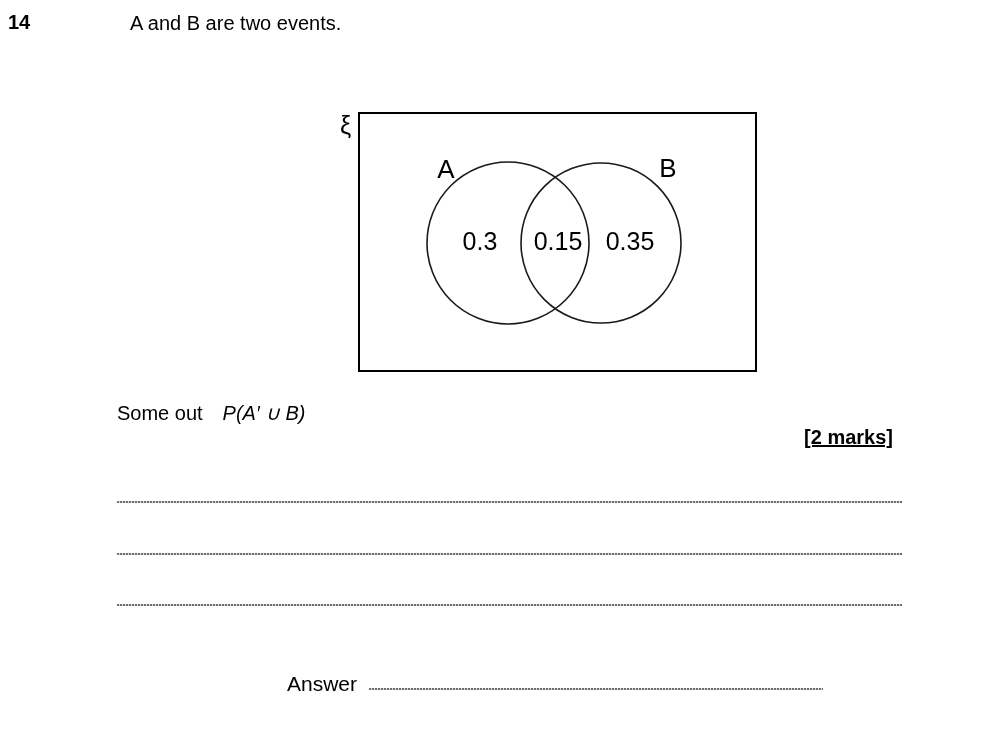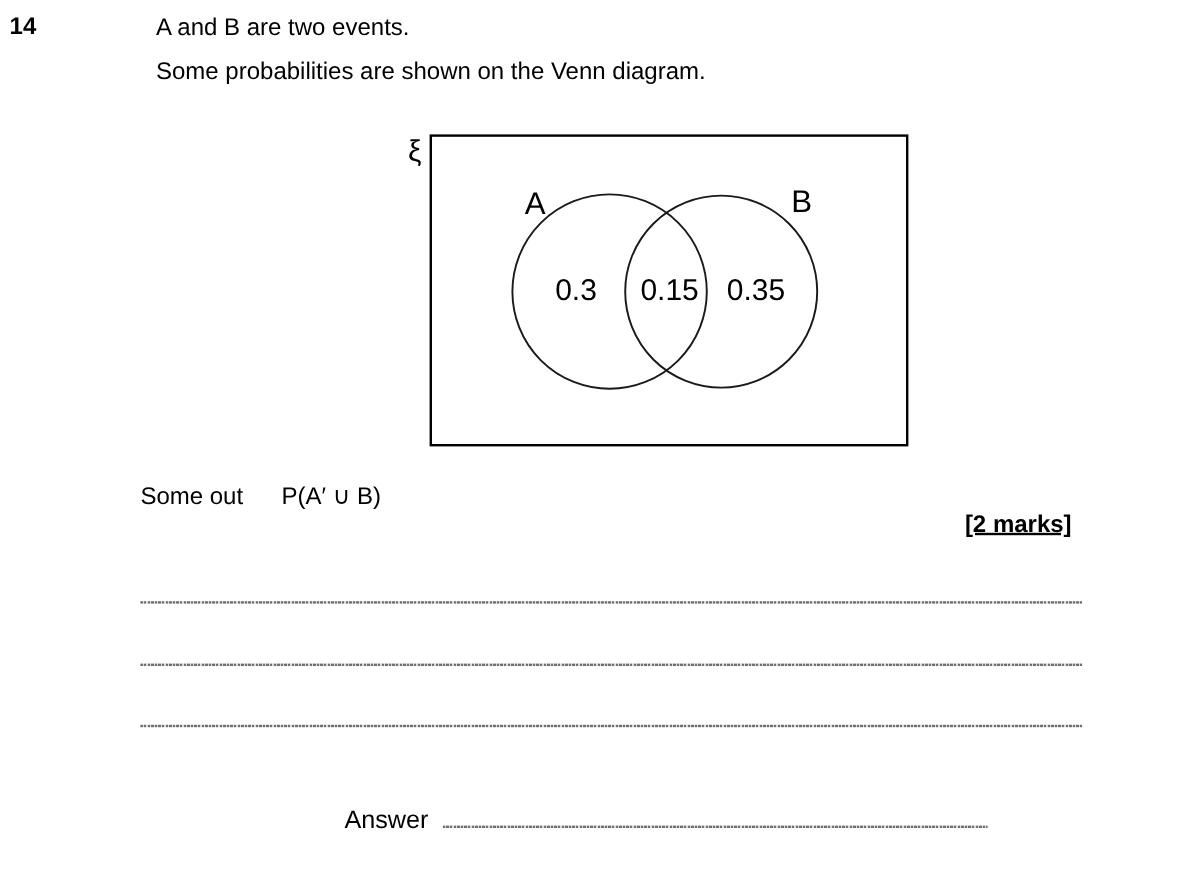--- a/index.html
+++ b/index.html
@@ -22,21 +22,21 @@
   .intro.l1 { top: 12px; }
   .intro.l2 { top: 49px; }
   .venn-svg { position: absolute; left: 330px; top: 105px; }
   .venn-text { font-family: "Liberation Sans", sans-serif; fill: #000000; }
   .workout-row {
     position: absolute;
     left: 117px; top: 401px;
     font-size: 20px;
     white-space: nowrap;
   }
-  .workout-row .expr { margin-left: 32px; }
+  .workout-row .expr { margin-left: 20px; font-style: italic; }
   .marks {
     position: absolute;
     right: 9px; top: 426px;
     font-size: 20px;
     font-weight: bold;
     text-decoration: underline;
   }
   .wline {
     position: absolute;
     left: 117px;
@@ -61,21 +61,20 @@
   }
 </style>
 </head>
 <body>
 
 <div class="page">
 
   <div class="qnum">14</div>
 
   <div class="intro l1">A and B are two events.</div>
-  <div class="intro l2">Some probabilities are shown on the Venn diagram.</div>
 
   <svg class="venn-svg" width="440" height="280" viewBox="0 0 440 280" aria-hidden="true">
     <text class="venn-text" x="10" y="29" font-size="25">ξ</text>
     <rect x="29" y="8" width="397" height="258" fill="none" stroke="#000000" stroke-width="2"></rect>
     <circle cx="178" cy="138" r="81" fill="none" stroke="#1a1a1a" stroke-width="1.6"></circle>
     <circle cx="271" cy="138" r="80" fill="none" stroke="#1a1a1a" stroke-width="1.6"></circle>
     <text class="venn-text" x="116" y="73" font-size="26" text-anchor="middle">A</text>
     <text class="venn-text" x="338" y="72" font-size="26" text-anchor="middle">B</text>
     <text class="venn-text" x="150" y="145" font-size="25" text-anchor="middle">0.3</text>
     <text class="venn-text" x="228" y="145" font-size="25" text-anchor="middle">0.15</text>

